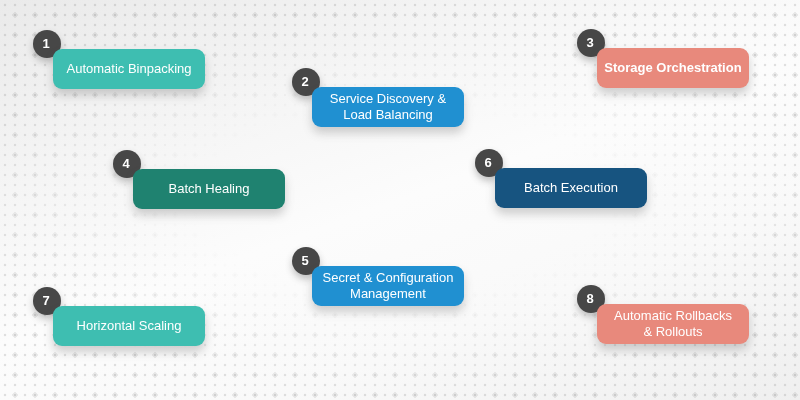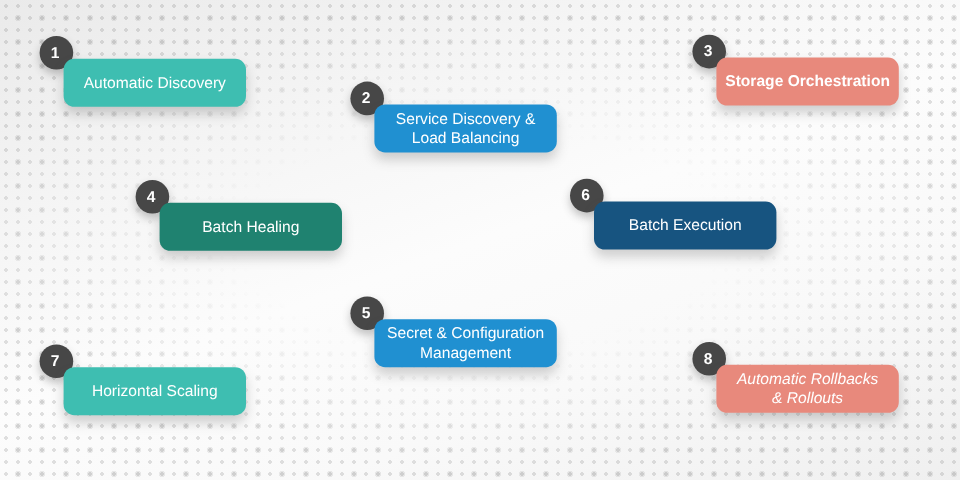--- a/index.html
+++ b/index.html
@@ -73,21 +73,21 @@
 <body>
 
 <div id="canvas">
   <div class="dots"></div>
 
   <div class="feature" style="left:53px; top:49px;">
     <div class="badge" style="background: rgb(71, 71, 71);">
       <span class="badge-num">1</span>
     </div>
     <div class="btn" style="background: rgb(62, 190, 177);">
-      <span class="btn-label">Automatic Discovery</span>
+      <span class="btn-label">Automatic Binpacking</span>
     </div>
   </div>
 
   <div class="feature" style="left:312px; top:87px;">
     <div class="badge" style="background: rgb(71, 71, 71);">
       <span class="badge-num">2</span>
     </div>
     <div class="btn" style="background: rgb(32, 144, 209);">
       <span class="btn-label">Service Discovery &amp;
 Load Balancing</span>
@@ -137,18 +137,18 @@
     </div>
     <div class="btn" style="background: rgb(62, 190, 177); align-items: center;">
       <span class="btn-label">Horizontal Scaling</span>
     </div>
   </div>
 
   <div class="feature" style="left:597px; top:304px;">
     <div class="badge" style="background: rgb(71, 71, 71);">
       <span class="badge-num">8</span>
     </div>
-    <div class="btn" style="background: rgb(232, 137, 124); font-style: italic;">
+    <div class="btn" style="background: rgb(232, 137, 124);">
       <span class="btn-label">Automatic Rollbacks
 &amp; Rollouts</span>
     </div>
   </div>
 </div>
 
 </body></html>

